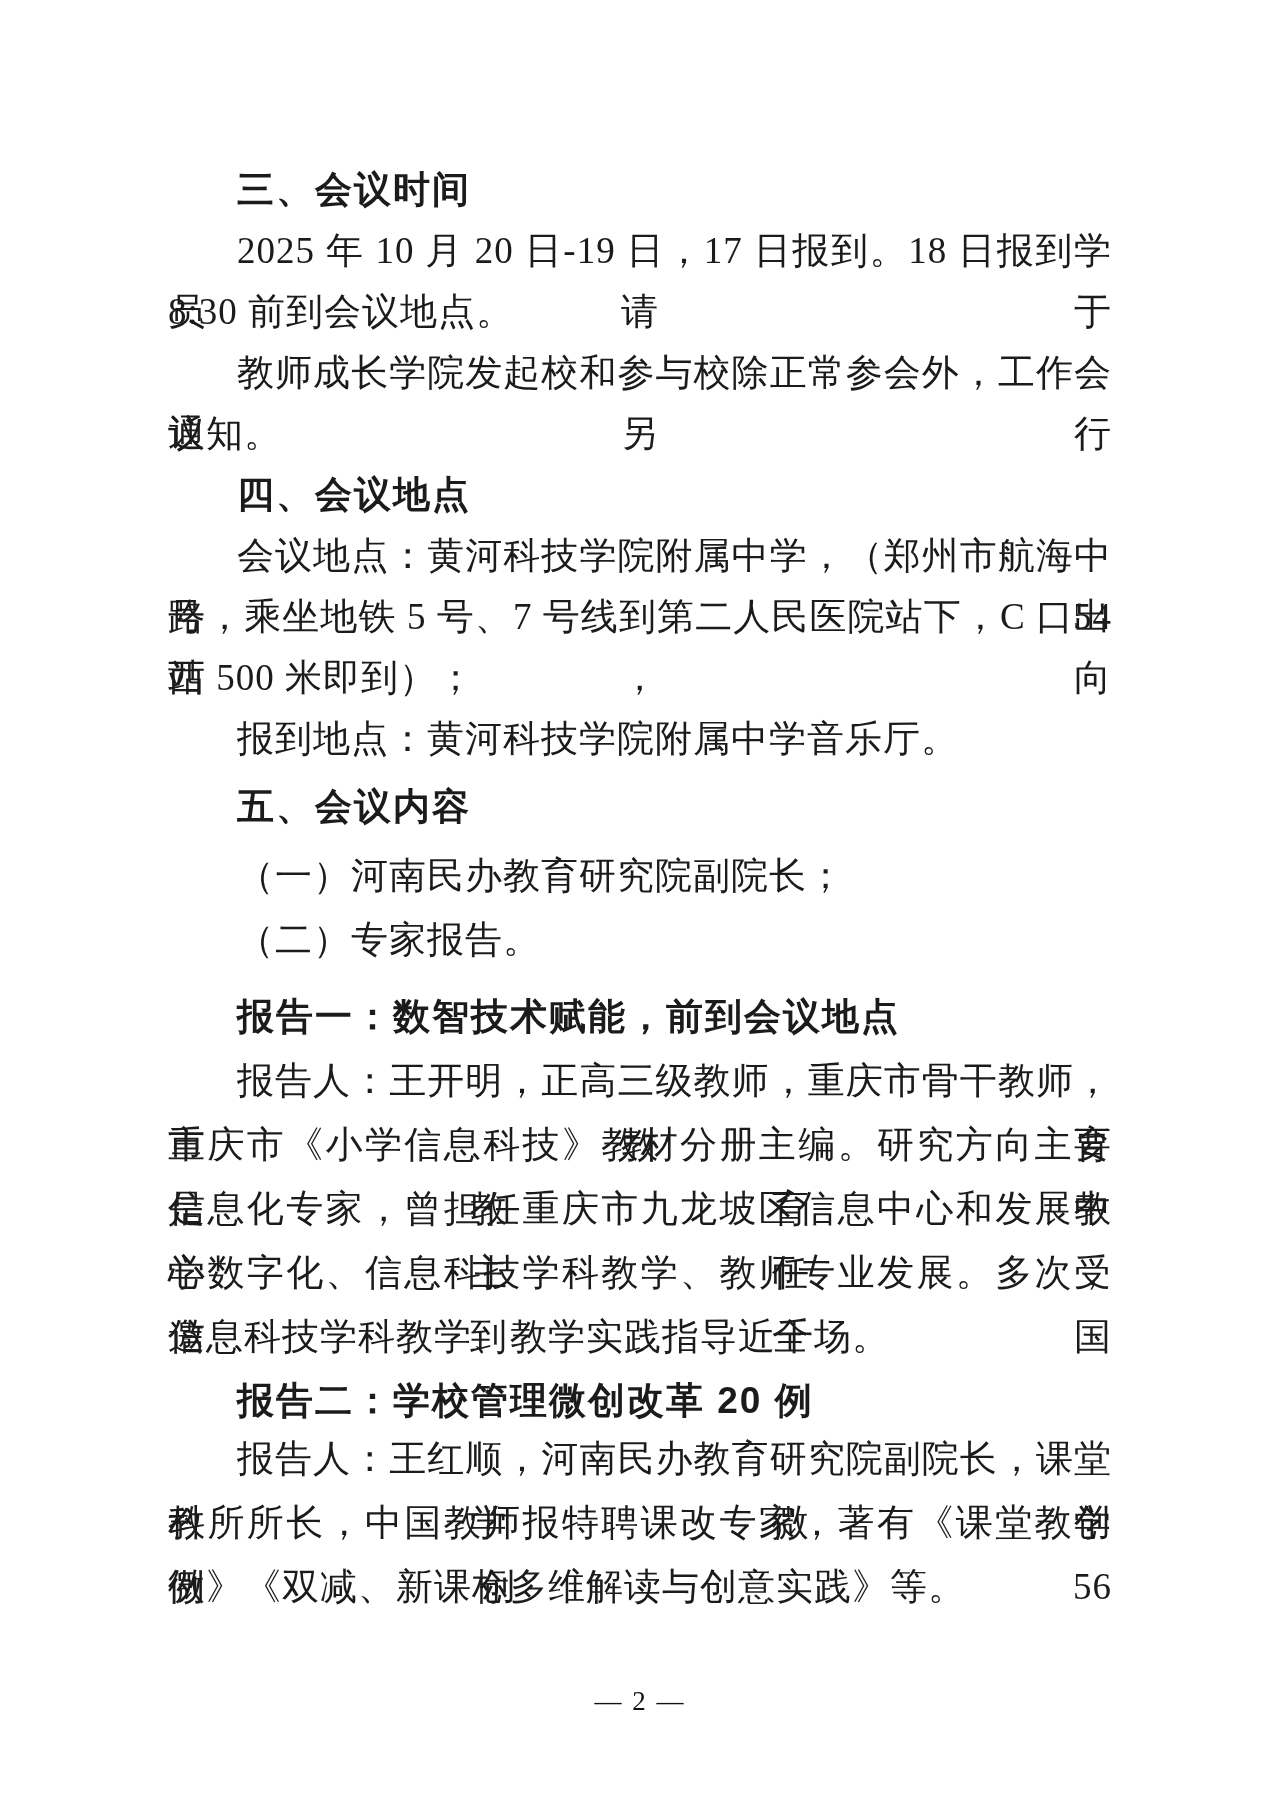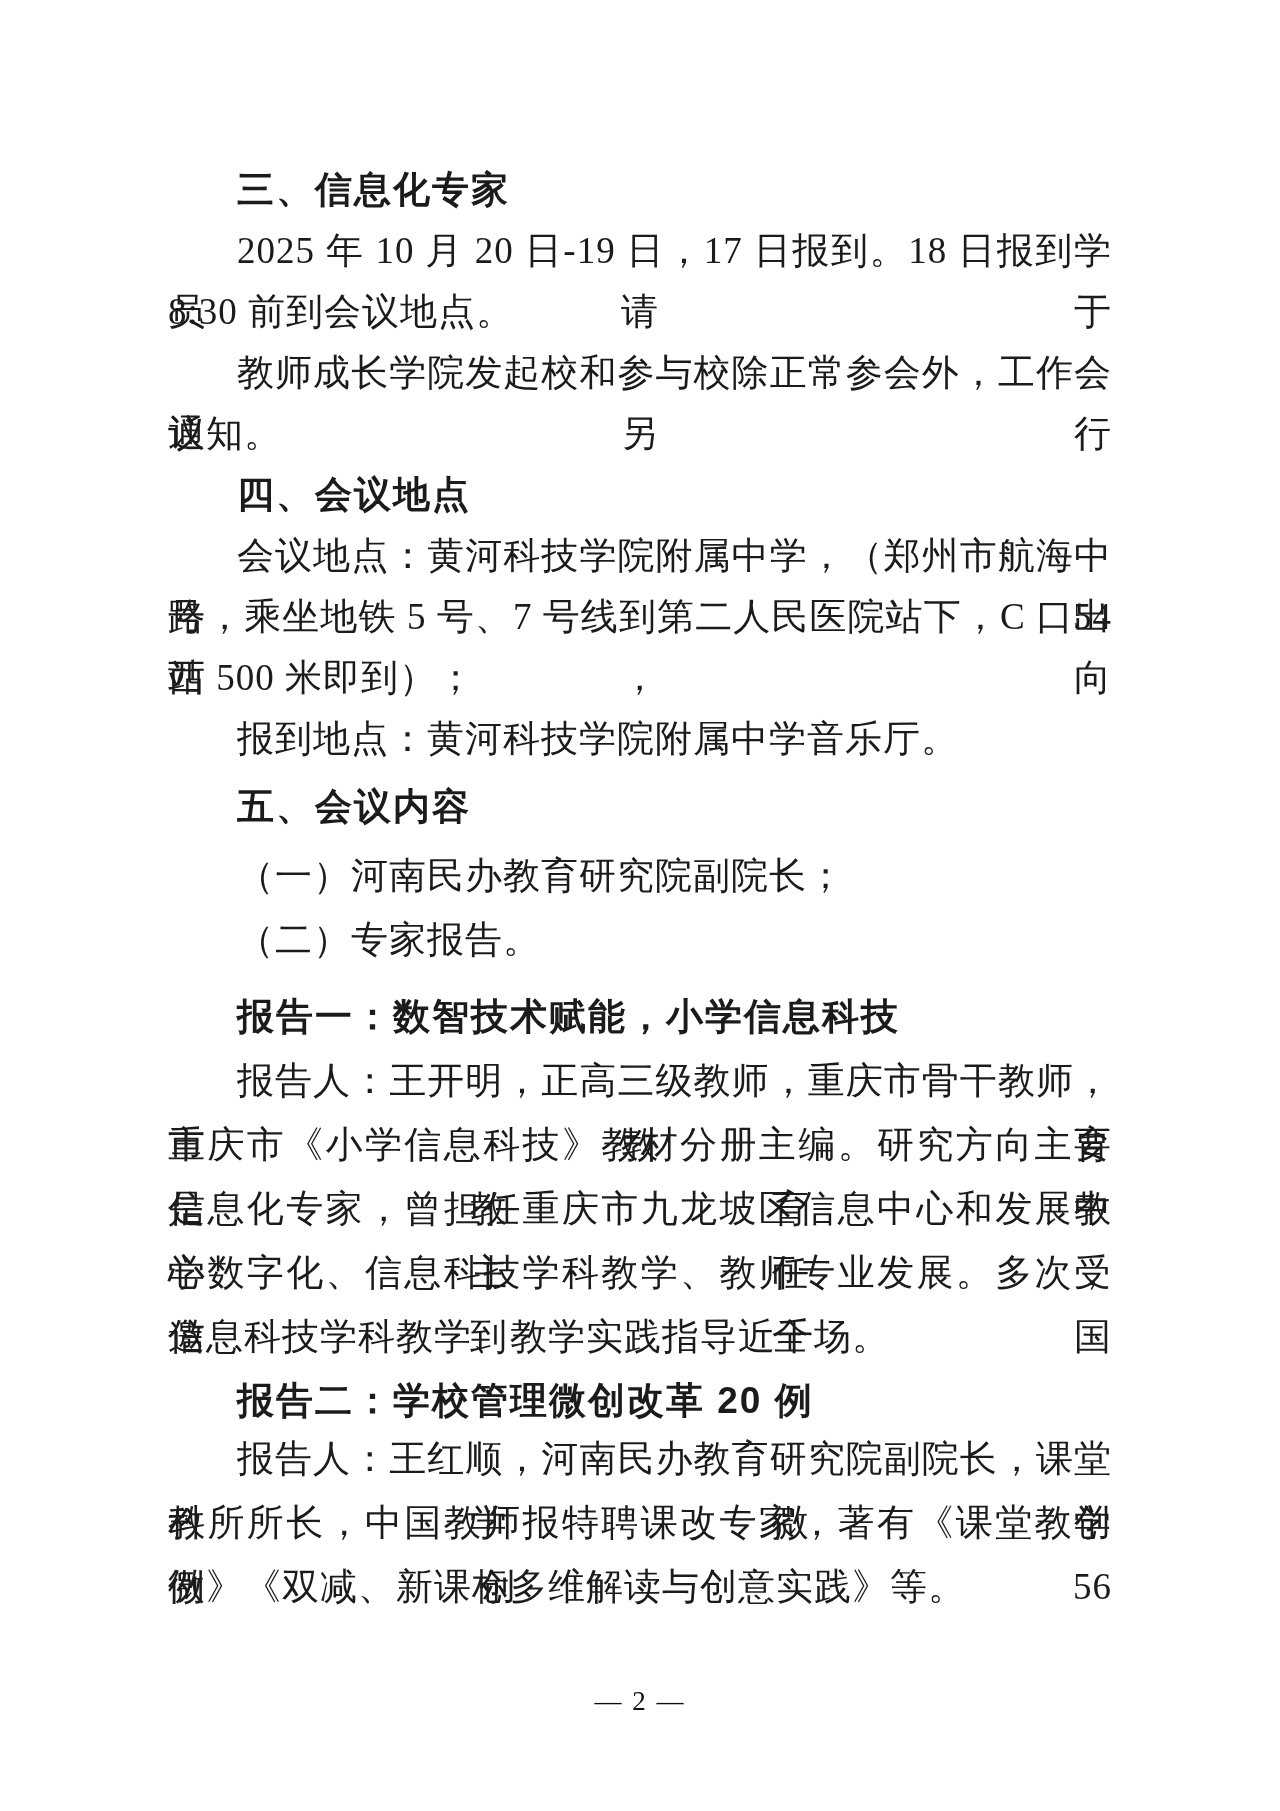--- a/index.html
+++ b/index.html
@@ -29,42 +29,42 @@
     position:absolute;left:0;top:1686px;width:1280px;
     text-align:center;font-size:27px;line-height:30px;color:#111;
     font-family:"Liberation Serif","DejaVu Serif",serif;letter-spacing:2px;
   }
 </style>
 </head>
 <body>
 
 <div class="doc">
 
-  <div class="ln hd indent">三、信息化专家</div>
+  <div class="ln hd indent">三、会议时间</div>
 
   <div class="ln indent fill">2025 年 10 月 20 日-19 日，17 日报到。18 日报到学员请于</div>
   <div class="ln">8:30 前到会议地点。</div>
 
   <div class="ln indent fill">教师成长学院发起校和参与校除正常参会外，工作会议另行</div>
   <div class="ln">通知。</div>
 
   <div class="ln hd indent">四、会议地点</div>
 
   <div class="ln indent fill">会议地点：黄河科技学院附属中学，（郑州市航海中路 54</div>
   <div class="ln fill">号，乘坐地铁 5 号、7 号线到第二人民医院站下，C 口出站，向</div>
   <div class="ln">西 500 米即到）；</div>
 
   <div class="ln indent">报到地点：黄河科技学院附属中学音乐厅。</div>
 
   <div class="lo hd indent mt6">五、会议内容</div>
 
   <div class="lo indent mt5">（一）河南民办教育研究院副院长；</div>
   <div class="lo indent">（二）专家报告。</div>
 
-  <div class="lo hd indent mt13">报告一：数智技术赋能，小学信息科技</div>
+  <div class="lo hd indent mt13">报告一：数智技术赋能，前到会议地点</div>
 
   <div class="lo indent fill">报告人：王开明，正高三级教师，重庆市骨干教师，市教育</div>
   <div class="lo fill">重庆市《小学信息科技》教材分册主编。研究方向主要是教育教</div>
   <div class="lo fill">信息化专家，曾担任重庆市九龙坡区信息中心和发展中心主任，</div>
   <div class="lo fill">学数字化、信息科技学科教学、教师专业发展。多次受邀到全国</div>
   <div class="lo">信息科技学科教学、教学实践指导近千场。</div>
 
   <div class="lo hd indent">报告二：学校管理微创改革 20 例</div>
 
   <div class="lo indent fill mtm6">报告人：王红顺，河南民办教育研究院副院长，课堂教学微创</div>

